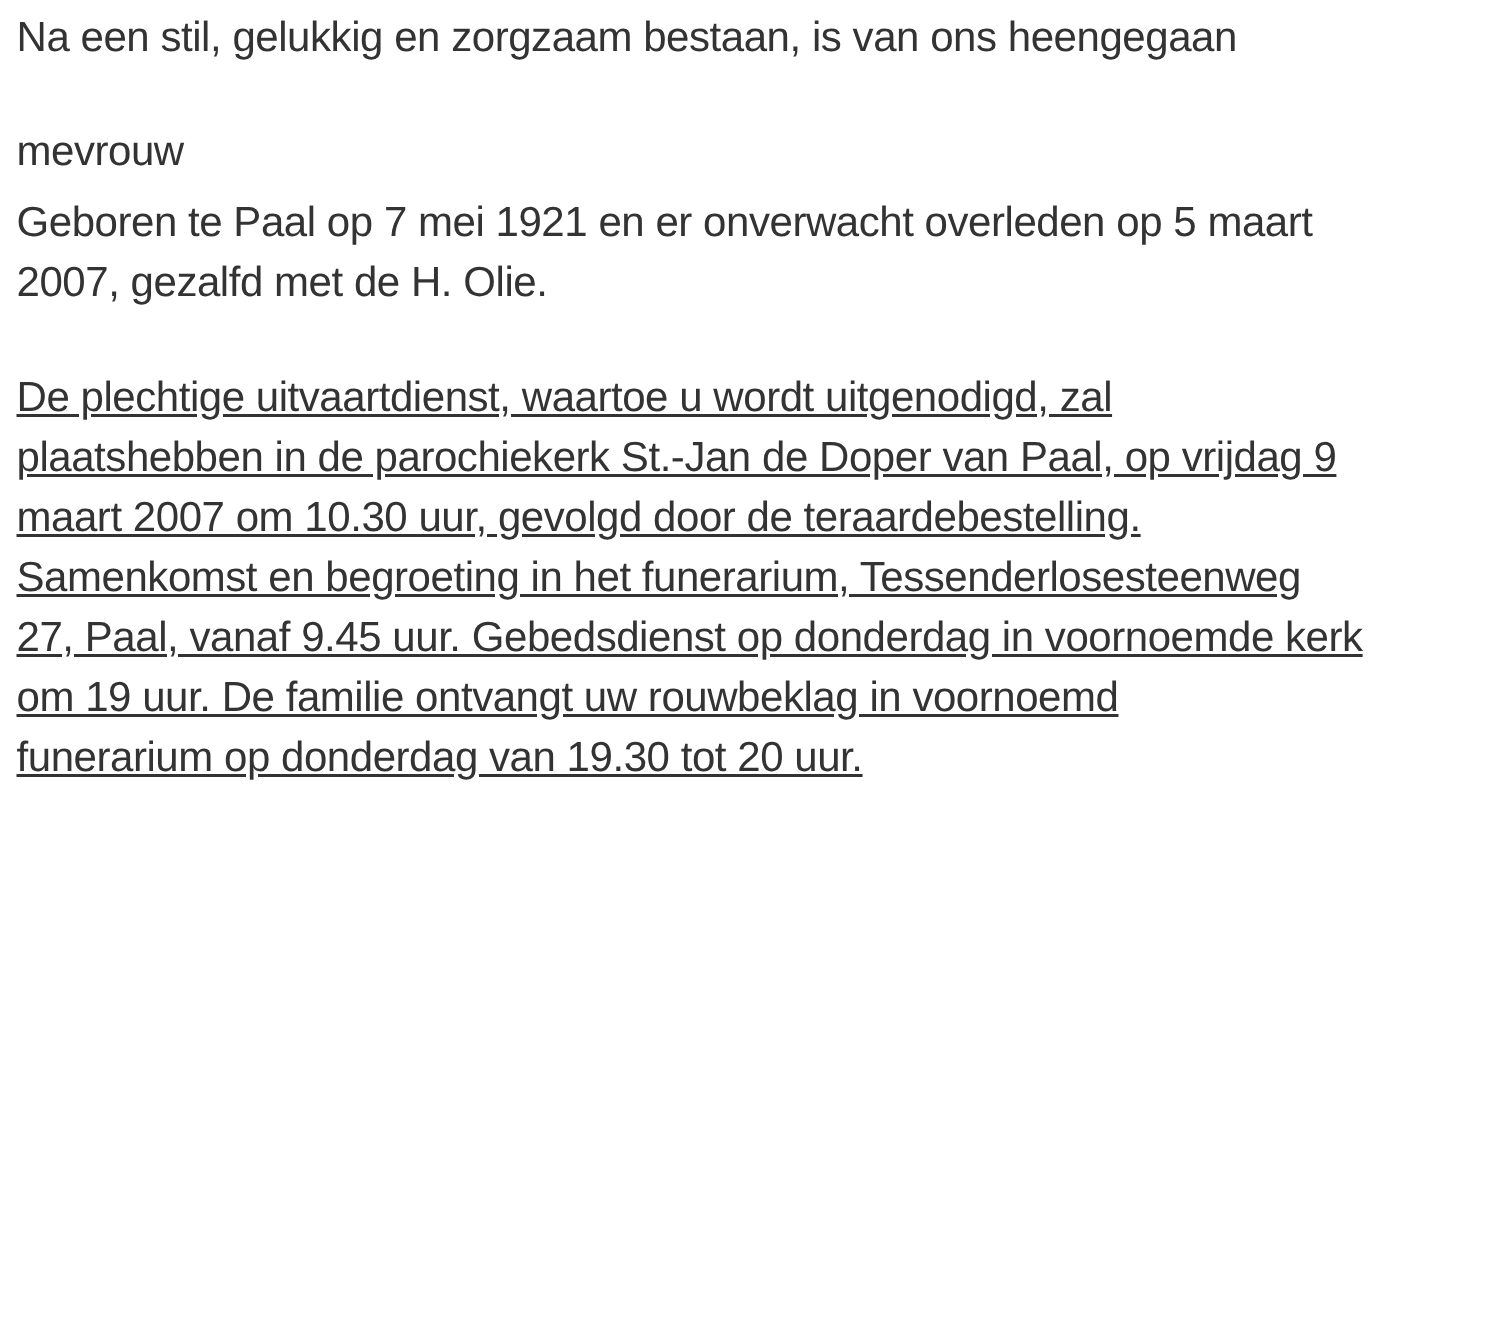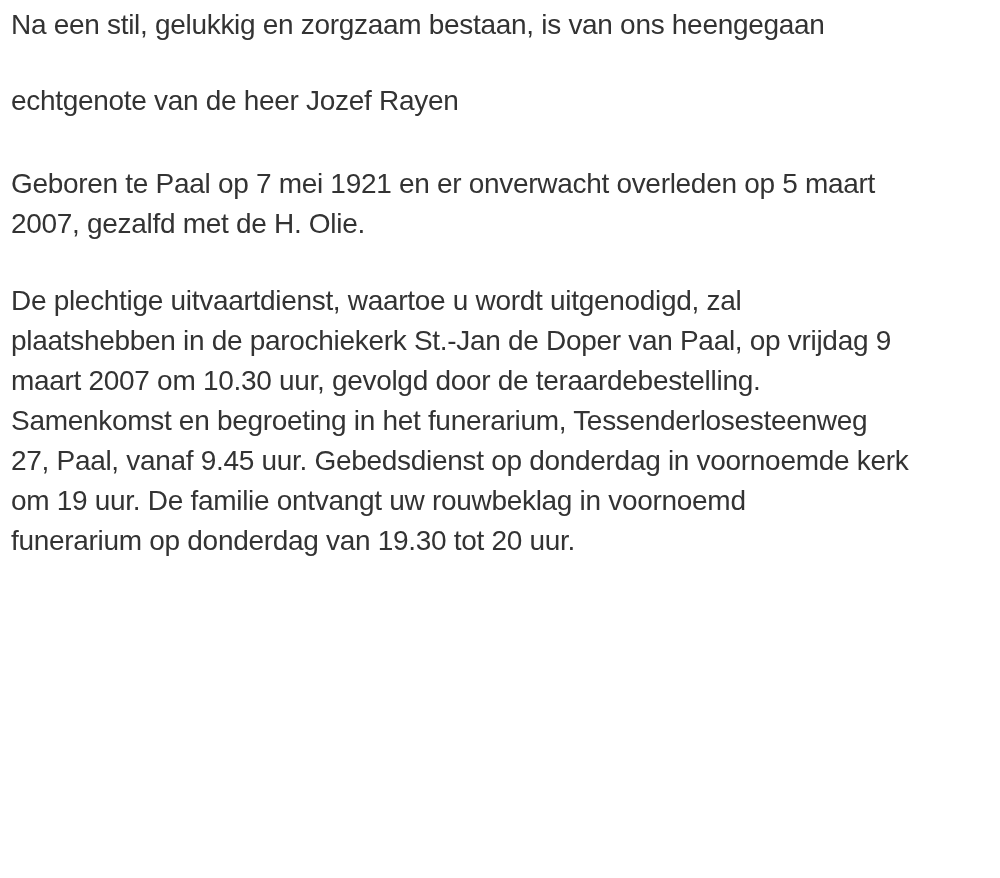--- a/index.html
+++ b/index.html
@@ -26,30 +26,30 @@
   }
   .notice p {
     margin: 0;
     white-space: pre-line; 
   }
   .intro            { margin-bottom: 36px !important; }
   .salutation       { margin-bottom: 7px  !important; }
   .deceased-name    { margin-bottom: 8px  !important; font-weight: 700; color: #1a1a1a; letter-spacing: -0.2px; }
   .spouse-line      { margin-bottom: 43px !important; }
   .birth-death      { margin-bottom: 37px !important; }
-  .service-details  { margin-bottom: 39px !important; }
+  .service-details  { margin-bottom: 39px !important; text-decoration: underline; }
   .mourning-address { margin-bottom: 52px !important; }
   .apology          { margin-bottom: 0    !important; }
 </style>
 </head>
 <body>
 
 <article class="notice">
   <p class="intro">Na een stil, gelukkig en zorgzaam bestaan, is van ons heengegaan</p>
-  <p class="spouse-line">echtgenote van de heer Jozef Rayen</p>
+  <p class="salutation">mevrouw</p>
   <p class="birth-death">Geboren te Paal op 7 mei 1921 en er onverwacht overleden op 5 maart
 2007, gezalfd met de H. Olie.</p>
   <p class="service-details">De plechtige uitvaartdienst, waartoe u wordt uitgenodigd, zal
 plaatshebben in de parochiekerk St.-Jan de Doper van Paal, op vrijdag 9
 maart 2007 om 10.30 uur, gevolgd door de teraardebestelling.
 Samenkomst en begroeting in het funerarium, Tessenderlosesteenweg
 27, Paal, vanaf 9.45 uur. Gebedsdienst op donderdag in voornoemde kerk
 om 19 uur. De familie ontvangt uw rouwbeklag in voornoemd
 funerarium op donderdag van 19.30 tot 20 uur.</p>
 </article>

